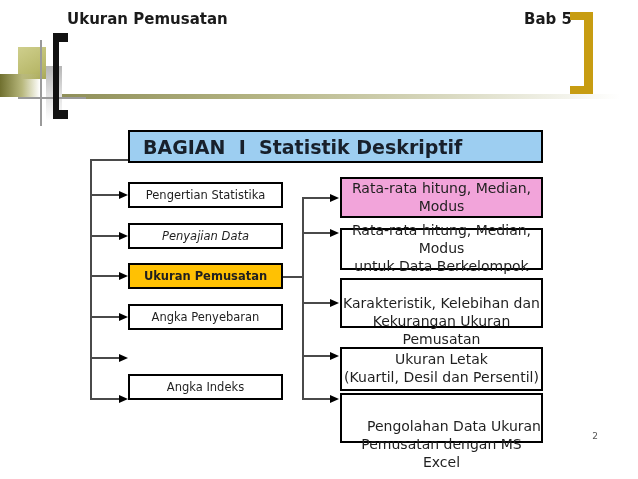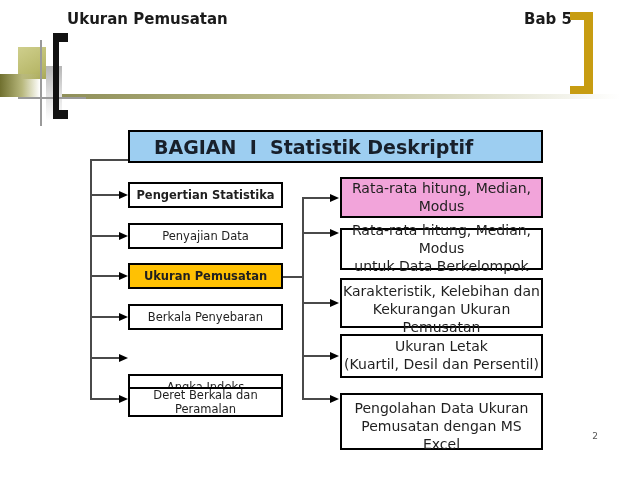--- a/index.html
+++ b/index.html
@@ -29,40 +29,40 @@
   .gray-bar     { left:46px; top:66px; width:16px; height:54px;
                   background:linear-gradient(to bottom,#b6b6b6 0%,#e2e2e2 55%,#fdfdfd 100%); z-index:3; }
   .divider      { left:58px; top:94px; width:562px; height:5px; z-index:2;
                   background:linear-gradient(to right,#8e8e58 0%,#b3b382 35%,#dadac2 70%,#ffffff 100%); }
 
   
   .section-header {
     left:128px; top:130px; width:415px; height:33px; box-sizing:border-box;
     background:#9dcef1; border:2px solid #000; color:#18202b;
     font-size:19px; font-weight:bold; white-space:pre;
-    display:flex; align-items:center; padding-left:24px;
+    display:flex; align-items:center; padding-left:13px;
   }
   .box {
     box-sizing:border-box; border:2px solid #000; background:#fff; color:#1f1f1f;
     display:flex; flex-direction:column; justify-content:center; align-items:center;
     text-align:center; line-height:1.28;
   }
   .lbox { left:128px; width:155px; height:26px; font-size:11.5px; }
   .rbox { left:340px; width:203px; font-size:14px; }
-  .lb1 { top:182px; font-weight:bold; }
-  .lb2 { top:223px; }
+  .lb1 { top:182px; font-weight:normal; }
+  .lb2 { top:223px;font-style:italic; }
   .lb3 { top:263px; background:#ffc103; font-weight:bold; }
   .lb4 { top:304px; }
   .lb5 { top:363px;margin-top:11px; }
   .lb6 { top:387px; height:30px; line-height:1.25; }
   .rb1 { top:177px; height:41px; background:#f2a4da; }
   .rb2 { top:228px; height:42px; }
-  .rb3 { top:278px; height:50px; justify-content:flex-start; padding-top:3px; }
-  .rb4 { top:334px; height:44px; }
-  .rb5 { top:393px; height:57px; justify-content:flex-start; padding-top:5px; }
+  .rb3 { top:278px; height:50px; justify-content:flex-start; padding-top:15px; }
+  .rb4 { top:347px; height:44px; }
+  .rb5 { top:393px; height:50px; justify-content:flex-start; padding-top:23px;align-items:flex-end; }
   .box span { display:block; }
 
   
   .line { background:#4a4a4a; z-index:1; }
   .lhline { left:90px;  top:159px; width:38px;  height:2px; }
   .lvline { left:90px;  top:159px; width:2px;   height:241px; }
   .ghline { left:283px; top:276px; width:19px;  height:2px; }
   .rvline { left:302px; top:198px; width:2px;   height:202px; }
   .stem   { height:2px; background:#4a4a4a; z-index:1; }
   .stem.l { left:90px;  width:30px; }
@@ -96,28 +96,24 @@
   <div class="abs box lbox lb1">
     <span>Pengertian Statistika</span>
   </div>
   <div class="abs box lbox lb2">
     <span>Penyajian Data</span>
   </div>
   <div class="abs box lbox lb3">
     <span>Ukuran Pemusatan</span>
   </div>
   <div class="abs box lbox lb4">
-    <span>Berkala Penyebaran</span>
+    <span>Angka Penyebaran</span>
   </div>
   <div class="abs box lbox lb5">
     <span>Angka Indeks</span>
-  </div>
-  <div class="abs box lbox lb6">
-    <span>Deret Berkala dan</span>
-    <span>Peramalan</span>
   </div>
 
   <div class="abs box rbox rb1">
     <span>Rata-rata hitung, Median, Modus</span>
   </div>
   <div class="abs box rbox rb2">
     <span>Rata-rata hitung, Median, Modus</span>
     <span>untuk Data Berkelompok</span>
   </div>
   <div class="abs box rbox rb3">

